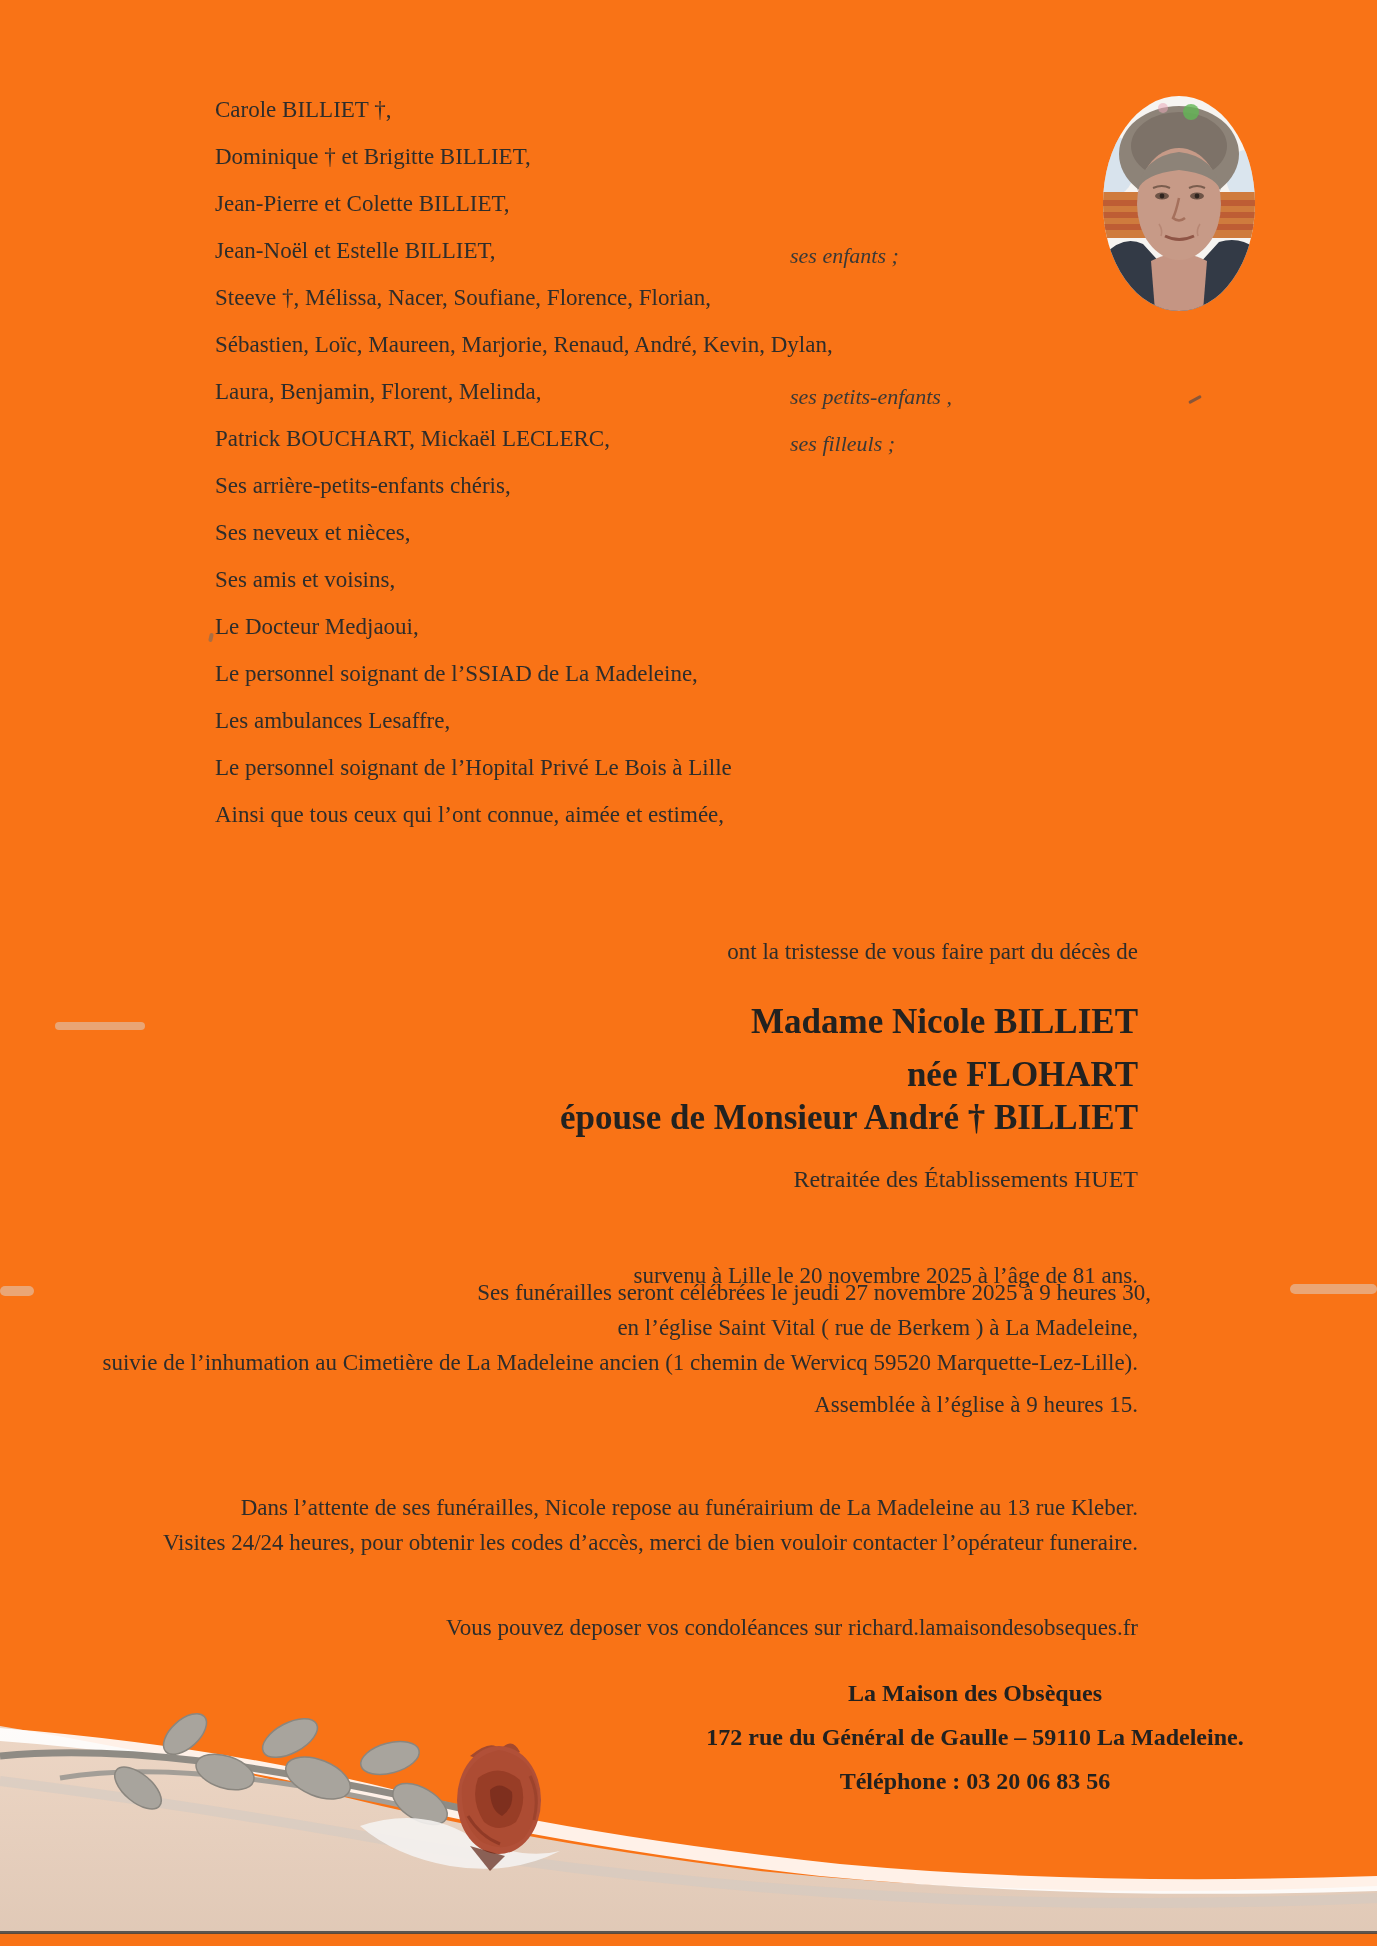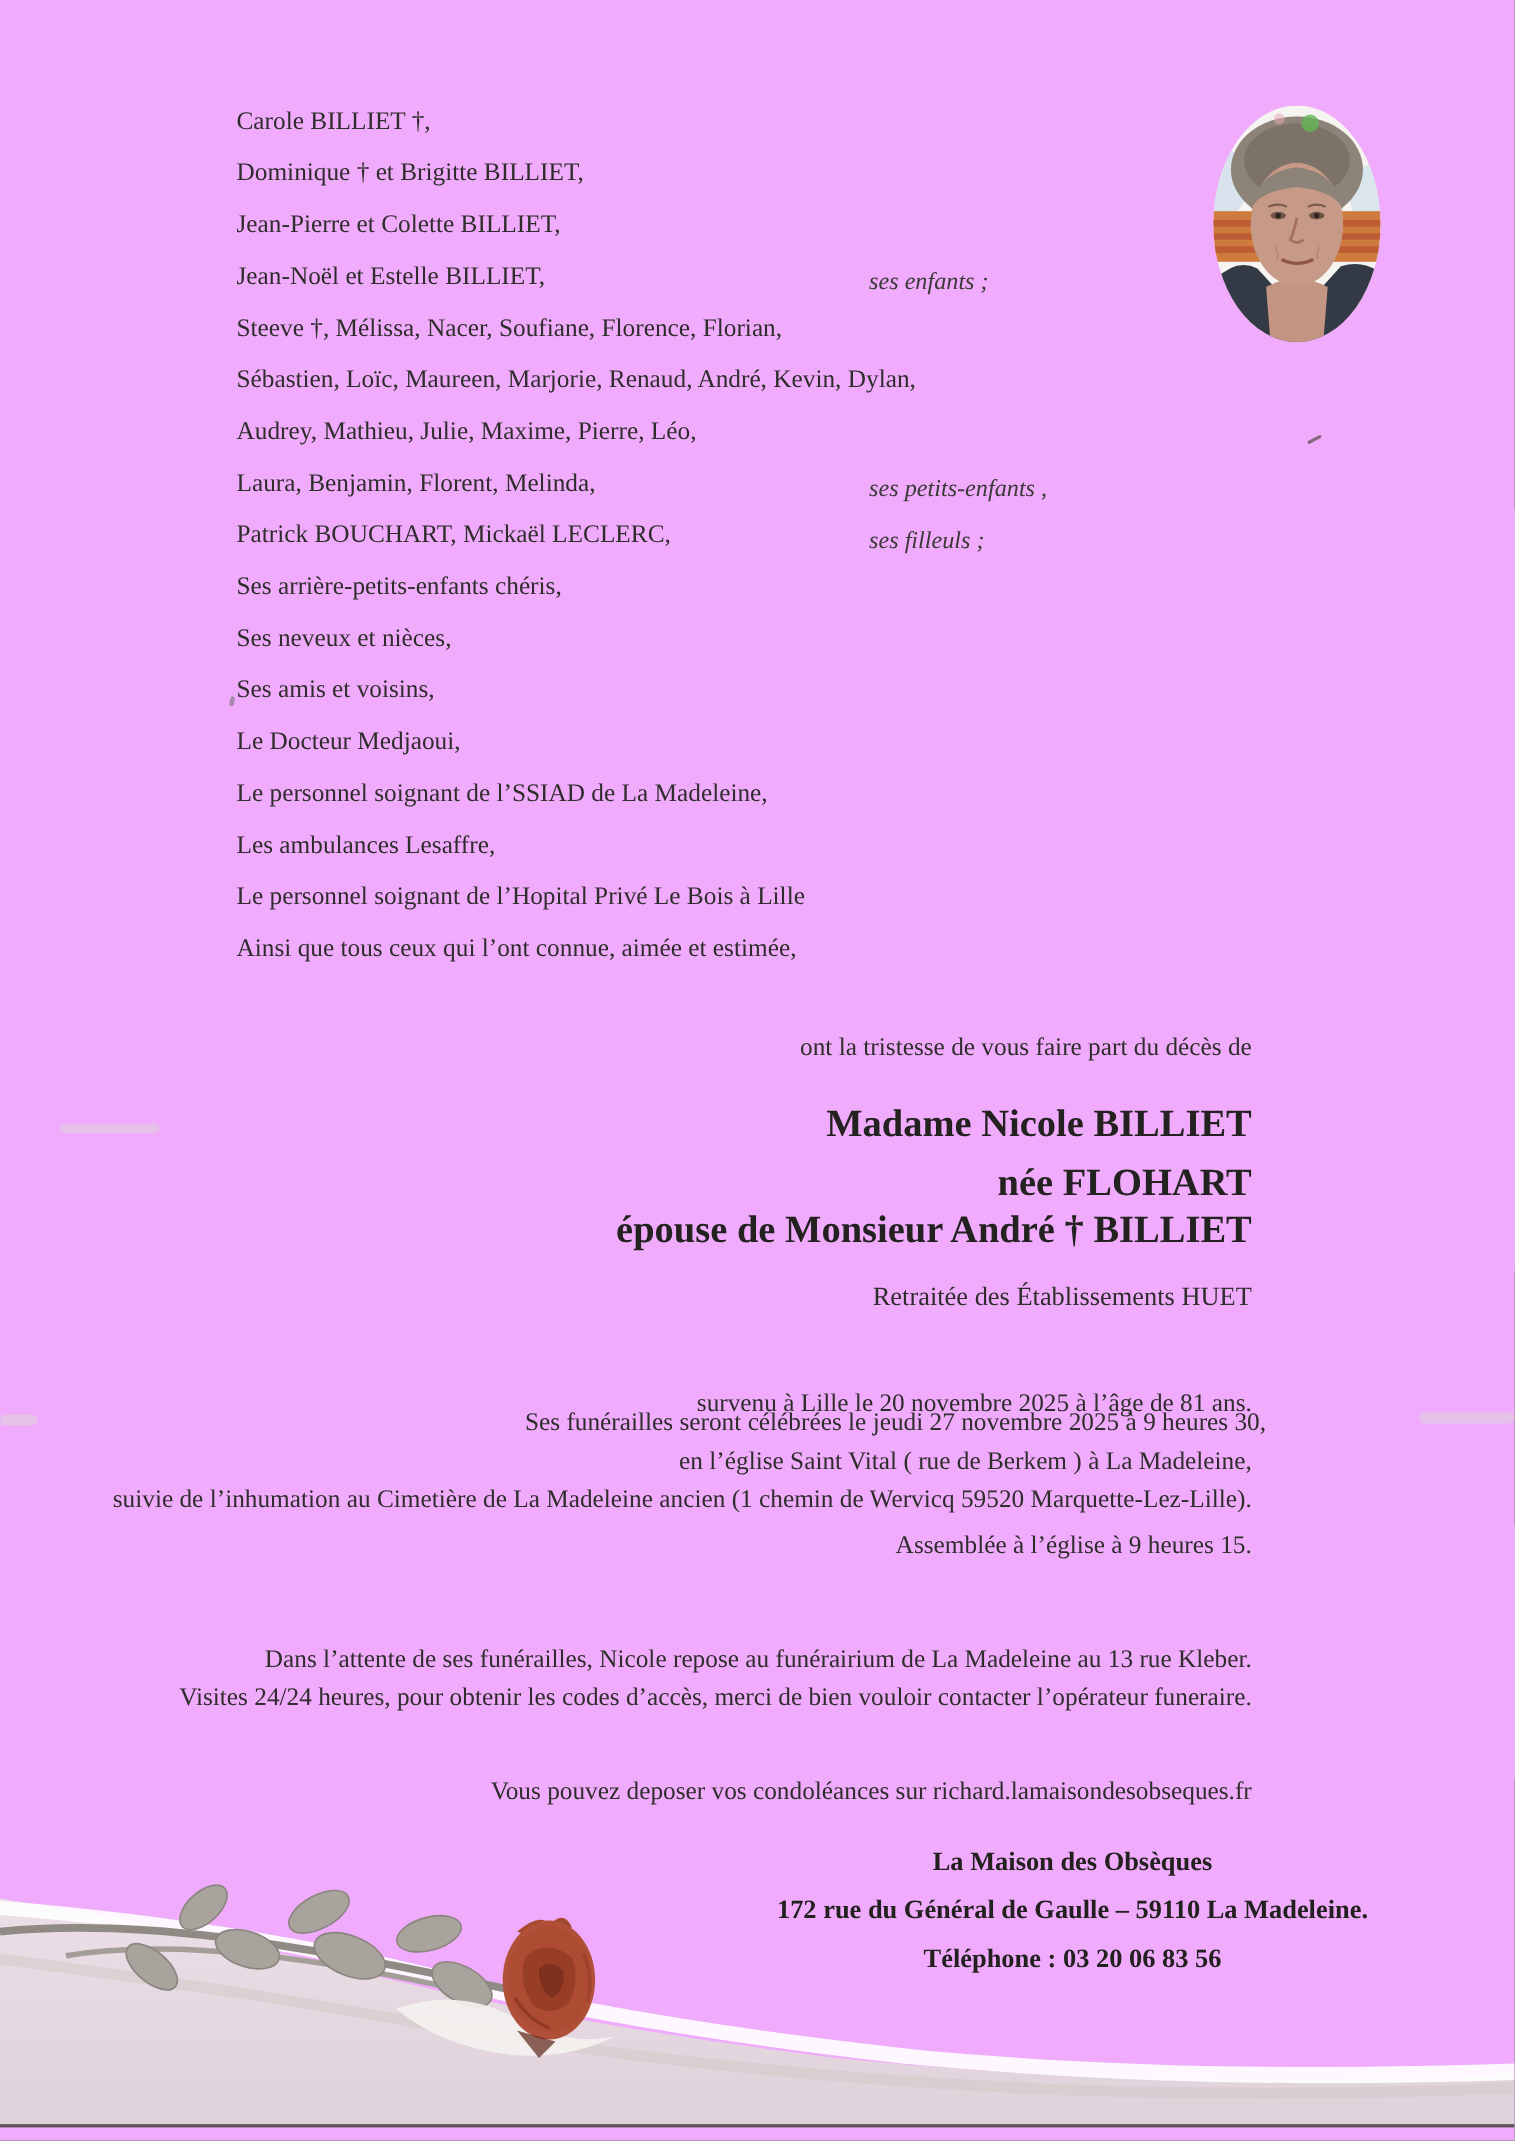--- a/index.html
+++ b/index.html
@@ -1,20 +1,20 @@
 <!DOCTYPE html>
 <html><head>
 <meta charset="utf-8">
 <style>
   html,body{margin:0;padding:0;background:#888;}
   .page{
     position:relative;
     width:1377px;height:1946px;
     margin:0 auto;
-    background:#f0abfc;
+    background:#f97316;
     font-family:"Liberation Serif","DejaVu Serif",serif;
     color:#2e2d2b;
     overflow:hidden;
   }
   
   .family-list{position:absolute;left:215px;top:86px;width:960px;}
   .fam-row{position:relative;height:47px;line-height:47px;font-size:23px;white-space:nowrap;}
   .side-label{position:absolute;left:575px;top:5px;font-style:italic;font-size:22px;color:#3a3936;}
   
   .cline{position:absolute;left:0;width:1138px;text-align:right;line-height:1.2;}
@@ -80,21 +80,20 @@
     </svg>
   </div>
 
   <div class="family-list">
     <div class="fam-row"><span>Carole BILLIET †,</span></div>
     <div class="fam-row"><span>Dominique † et Brigitte BILLIET,</span></div>
     <div class="fam-row"><span>Jean-Pierre et Colette BILLIET,</span></div>
     <div class="fam-row"><span>Jean-Noël et Estelle BILLIET,</span><span class="side-label">ses enfants ;</span></div>
     <div class="fam-row"><span>Steeve †, Mélissa, Nacer, Soufiane, Florence, Florian,</span></div>
     <div class="fam-row"><span>Sébastien, Loïc, Maureen, Marjorie, Renaud, André, Kevin, Dylan,</span></div>
-    <div class="fam-row"><span>Audrey, Mathieu, Julie, Maxime, Pierre, Léo,</span></div>
     <div class="fam-row"><span>Laura, Benjamin, Florent, Melinda,</span><span class="side-label">ses petits-enfants ,</span></div>
     <div class="fam-row"><span>Patrick BOUCHART, Mickaël LECLERC,</span><span class="side-label">ses filleuls ;</span></div>
     <div class="fam-row"><span>Ses arrière-petits-enfants chéris,</span></div>
     <div class="fam-row"><span>Ses neveux et nièces,</span></div>
     <div class="fam-row"><span>Ses amis et voisins,</span></div>
     <div class="fam-row"><span>Le Docteur Medjaoui,</span></div>
     <div class="fam-row"><span>Le personnel soignant de l’SSIAD de La Madeleine,</span></div>
     <div class="fam-row"><span>Les ambulances Lesaffre,</span></div>
     <div class="fam-row"><span>Le personnel soignant de l’Hopital Privé Le Bois à Lille</span></div>
     <div class="fam-row"><span>Ainsi que tous ceux qui l’ont connue, aimée et estimée,</span></div>

